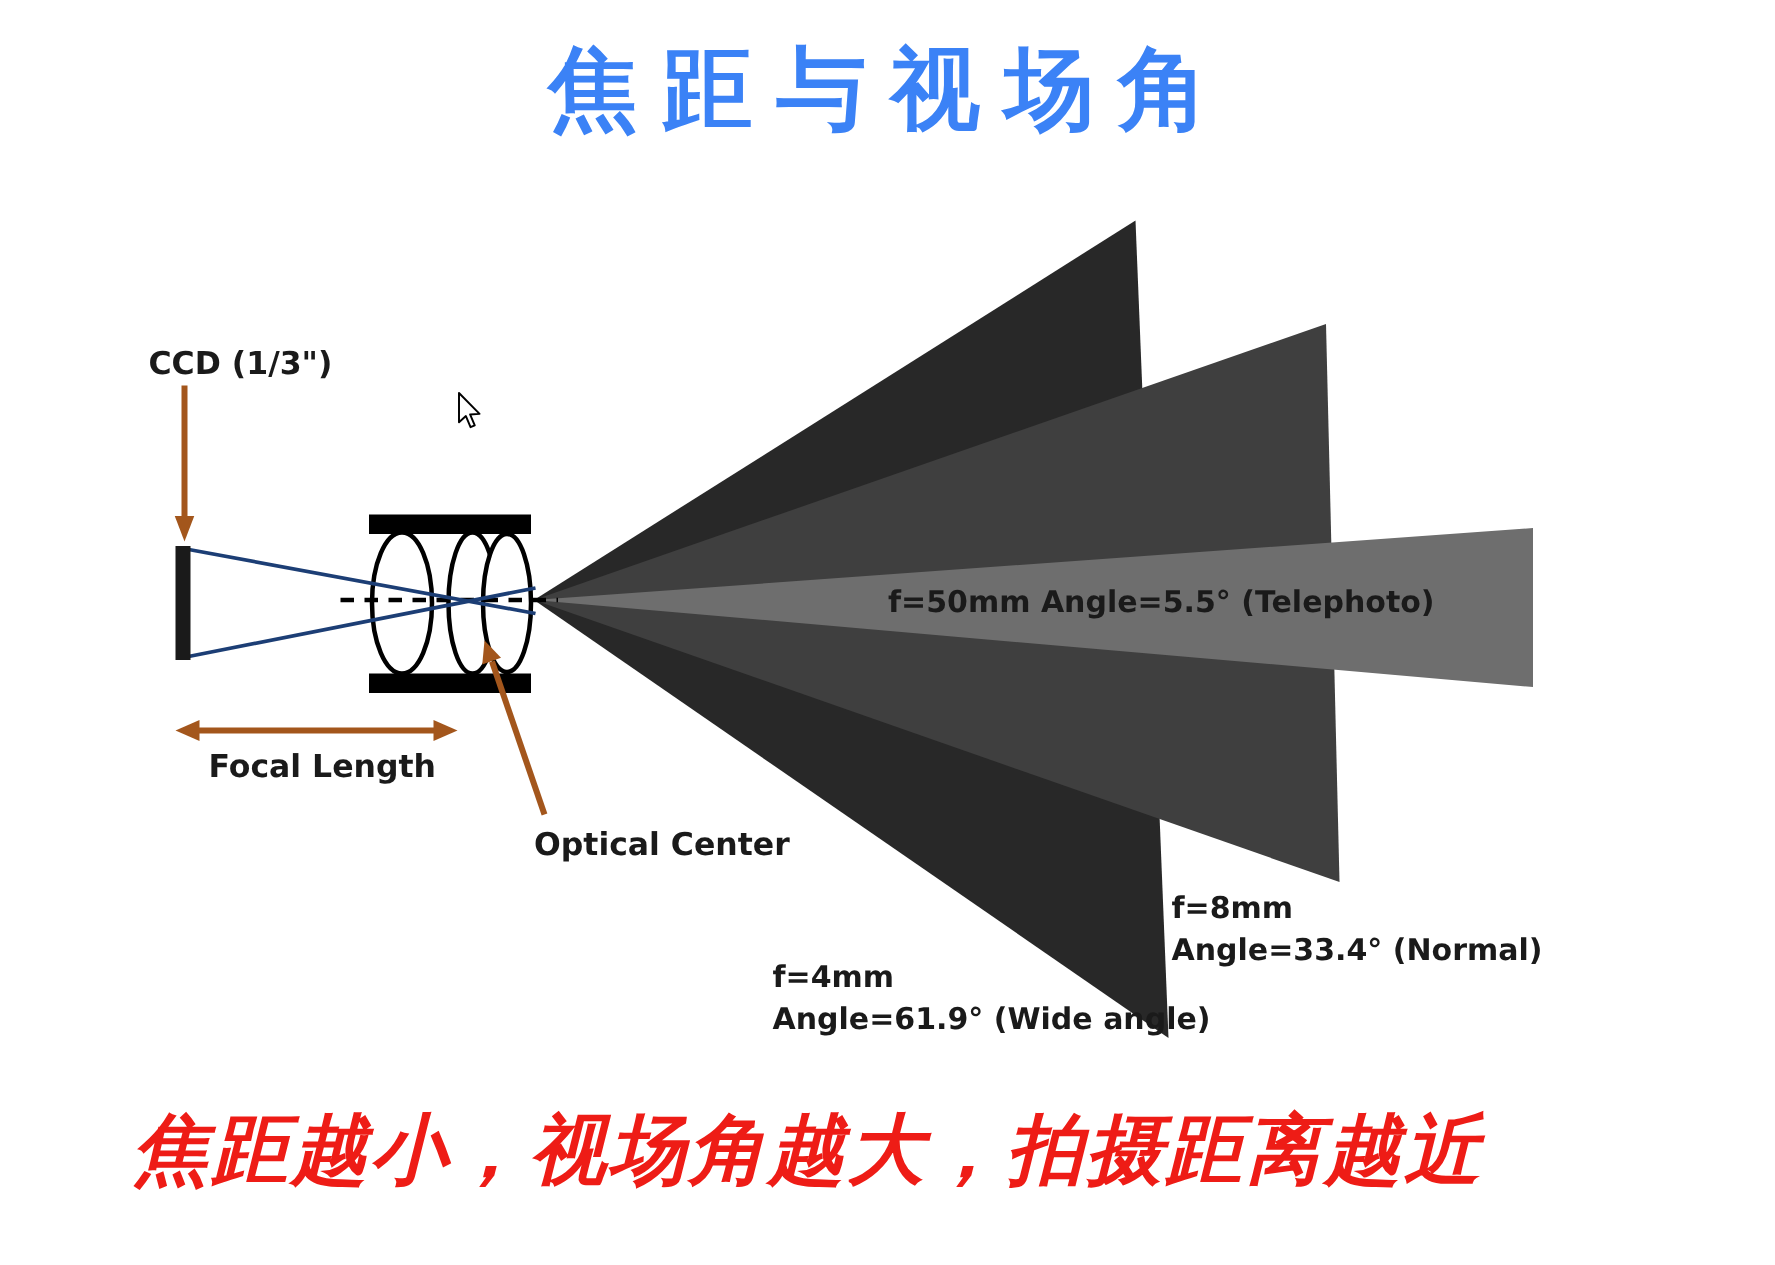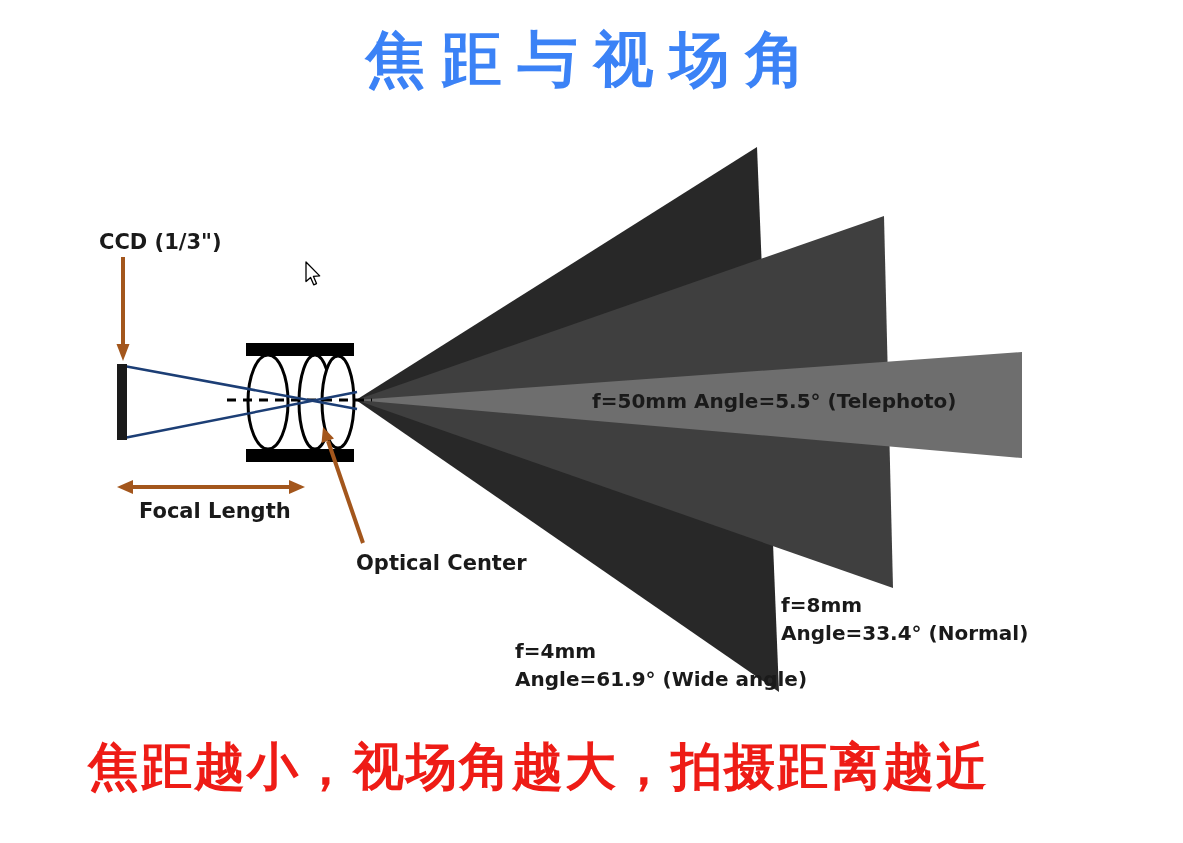--- a/index.html
+++ b/index.html
@@ -26,20 +26,21 @@
   }
   .caption {
     position: absolute;
     top: 733px;
     left: 88px;
     font-size: 51px;
     font-weight: bold;
     letter-spacing: 2px;
     color: #ee1c16;
     white-space: nowrap;
+    font-style: italic;
   }
   .diagram { position: absolute; top: 0; left: 0; }
   .dtext {
     font-family: "DejaVu Sans", sans-serif;
     font-weight: bold;
     fill: #1a1a1a;
   }
 </style>
 </head>
 <body>

